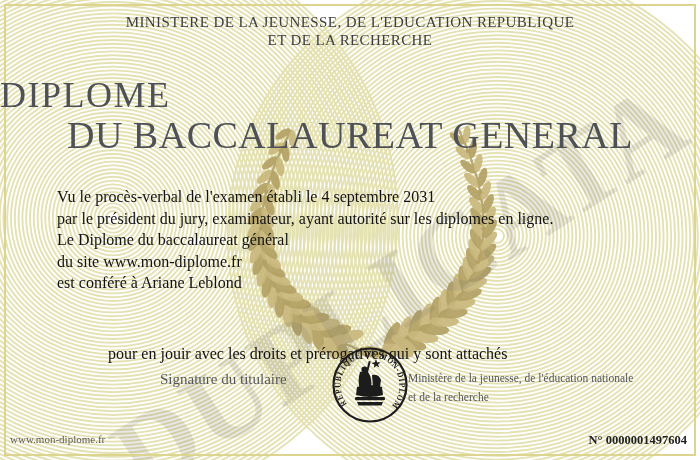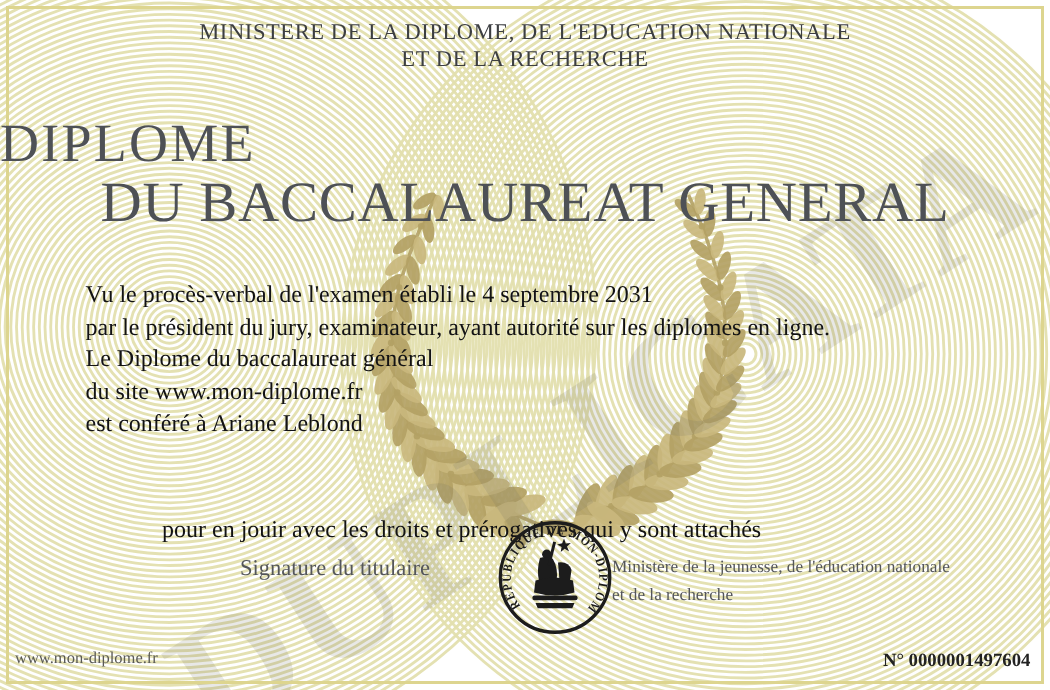--- a/index.html
+++ b/index.html
@@ -299,21 +299,21 @@
         <ellipse cx="372" cy="352" rx="15" ry="5.5" transform="rotate(5 372 352)" fill="#b3a164" opacity="0.92"></ellipse>
         <ellipse cx="404" cy="344" rx="15" ry="5.5" transform="rotate(35 404 344)" fill="#c9b77d" opacity="0.92"></ellipse>
       </g>
   </svg>
 
   <div class="watermark">DUPLICATA</div>
 
   <div class="frame"></div>
 
   <div class="hdr">
-    <div>MINISTERE DE LA DIPLOME, DE L'EDUCATION NATIONALE</div>
+    <div>MINISTERE DE LA JEUNESSE, DE L'EDUCATION REPUBLIQUE</div>
     <div>ET DE LA RECHERCHE</div>
   </div>
 
   <div class="title1">DIPLOME</div>
   <div class="title2">DU BACCALAUREAT GENERAL</div>
 
   <div class="bodytext">
     <div>Vu le procès-verbal de l'examen établi le 4 septembre 2031</div>
     <div>par le président du jury, examinateur, ayant autorité sur les diplomes en ligne.</div>
     <div>Le Diplome du baccalaureat général</div>

